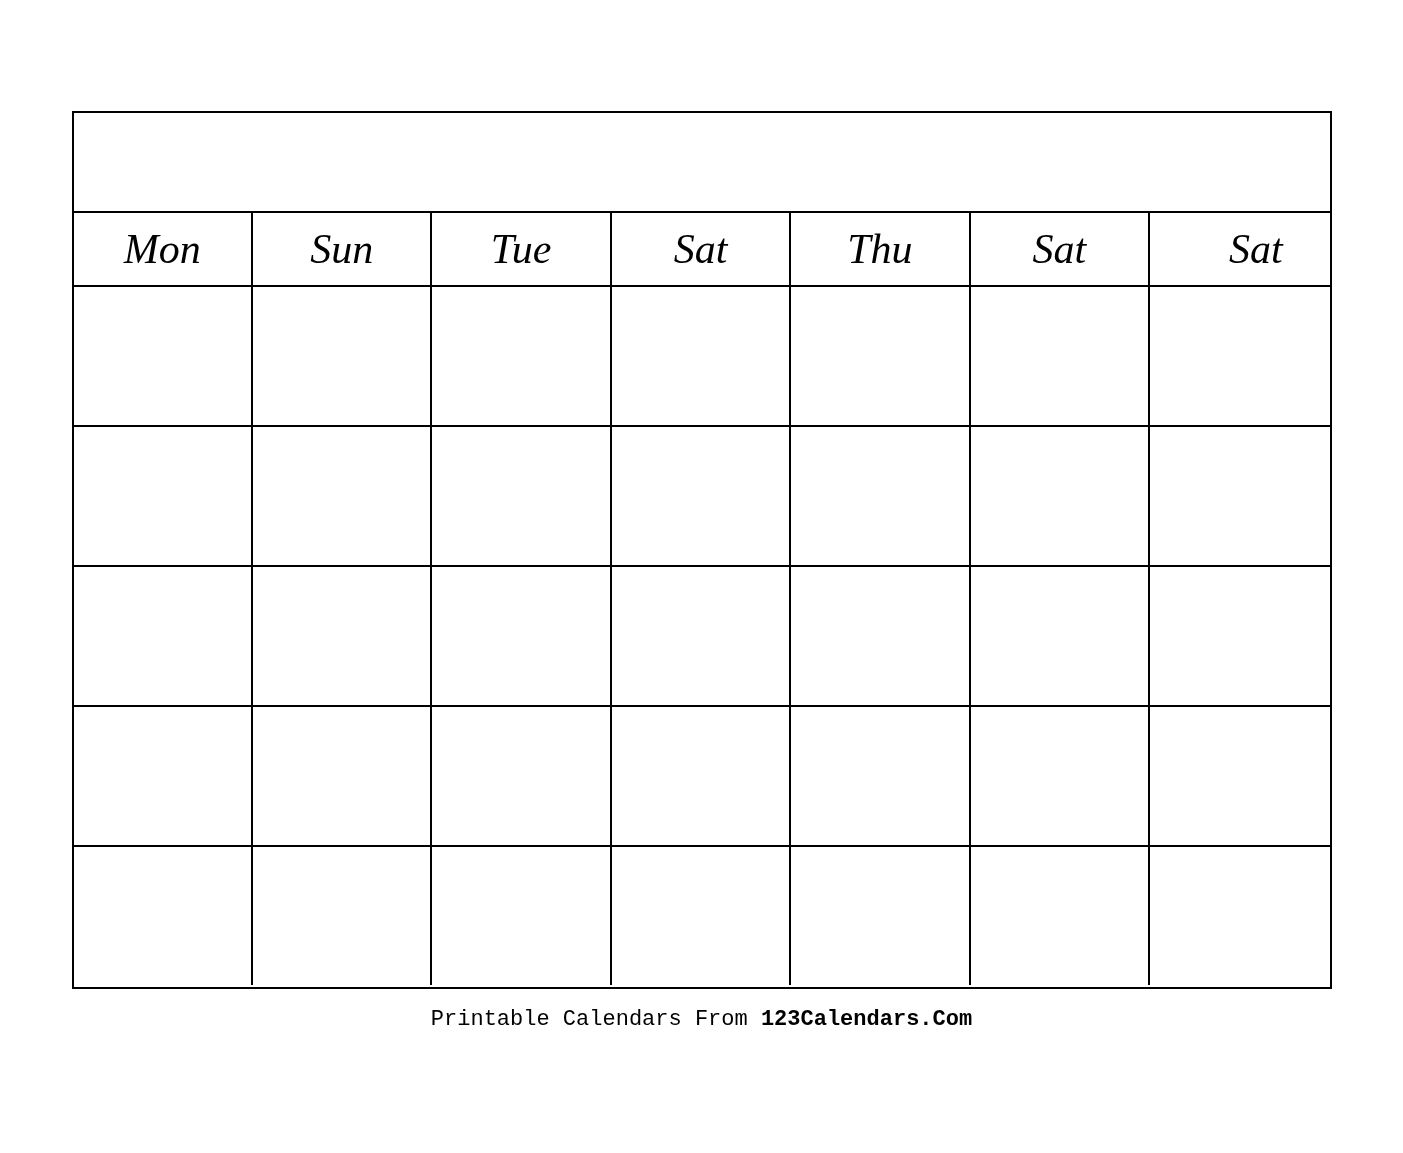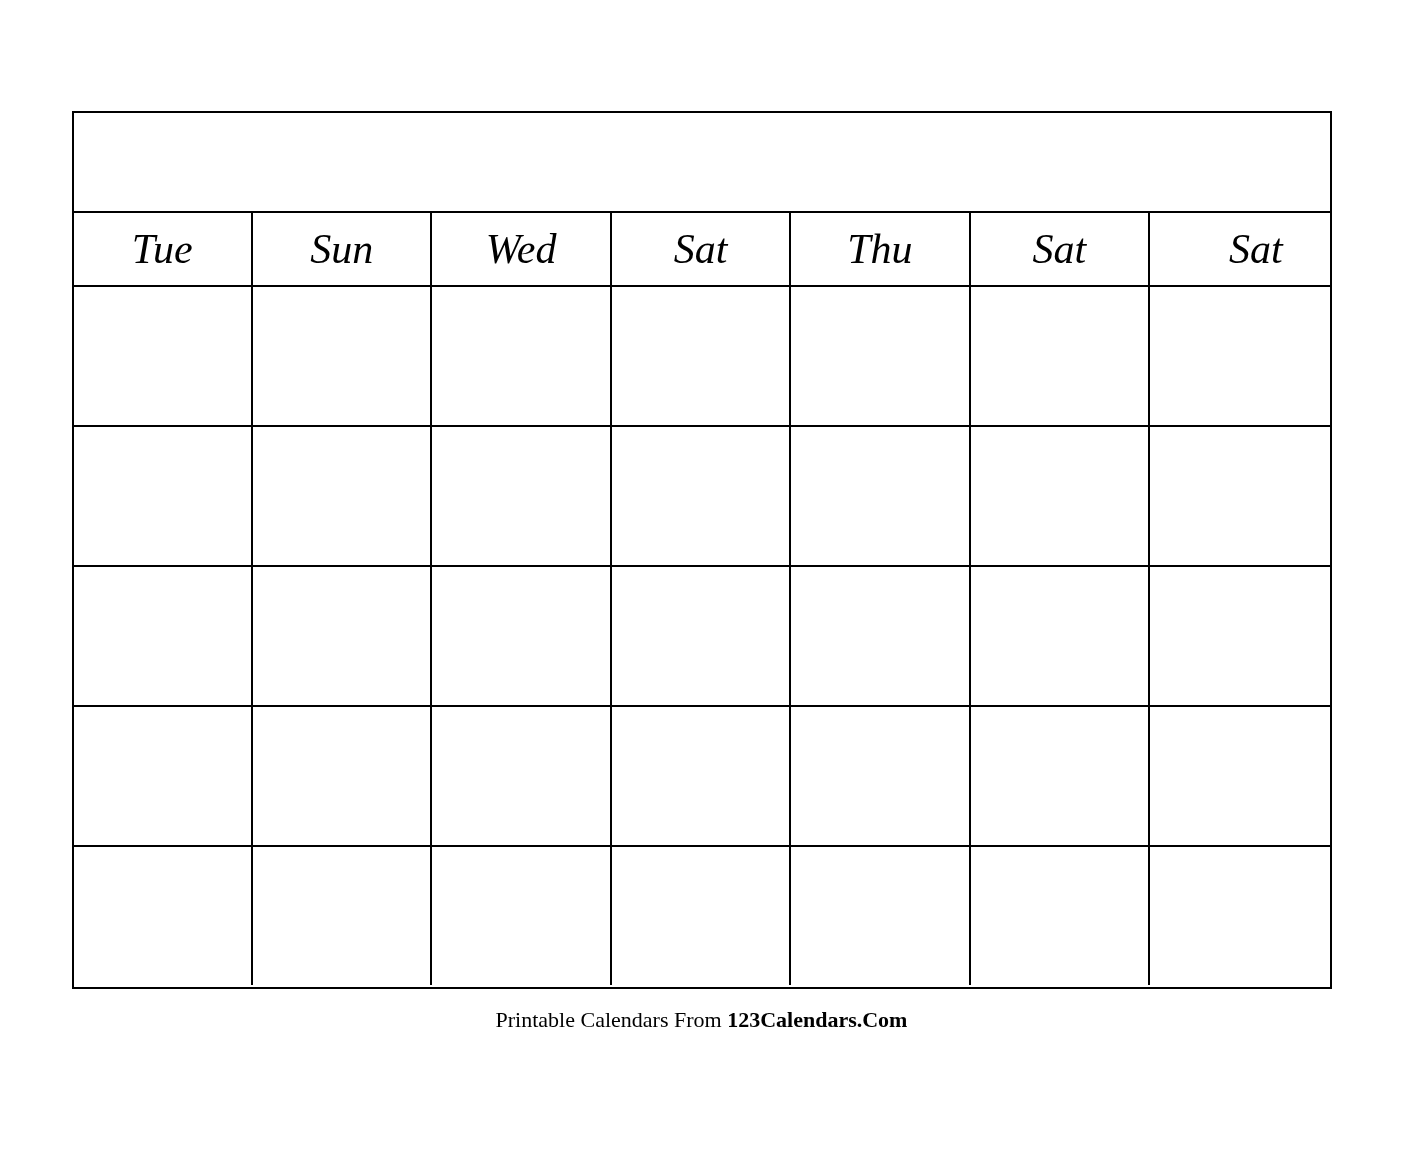--- a/index.html
+++ b/index.html
@@ -75,40 +75,40 @@
     }
 
     .calendar-cell:last-child {
       border-right: none;
     }
 
     .footer {
       text-align: center;
       padding: 18px 0 10px 0;
       font-size: 22px;
-      font-family: Liberation Serif, serif;
+      font-family: Liberation Mono, monospace;
       color: #000;
     }
 
     .footer strong {
       font-weight: bold;
     }
   </style>
 </head>
 <body>
 
 <div class="page-container">
   <div class="calendar-wrapper">
 
     <div class="title-row"></div>
 
     <div class="header-row">
+      <div class="header-cell">Mon</div>
+      <div class="header-cell">Sun</div>
       <div class="header-cell">Tue</div>
-      <div class="header-cell">Sun</div>
-      <div class="header-cell">Wed</div>
       <div class="header-cell">Sat</div>
       <div class="header-cell">Thu</div>
       <div class="header-cell">Sat</div>
       <div class="header-cell">Sat</div>
     </div>
 
     <div class="calendar-grid">
 
       <div class="calendar-row">
         <div class="calendar-cell"></div>

